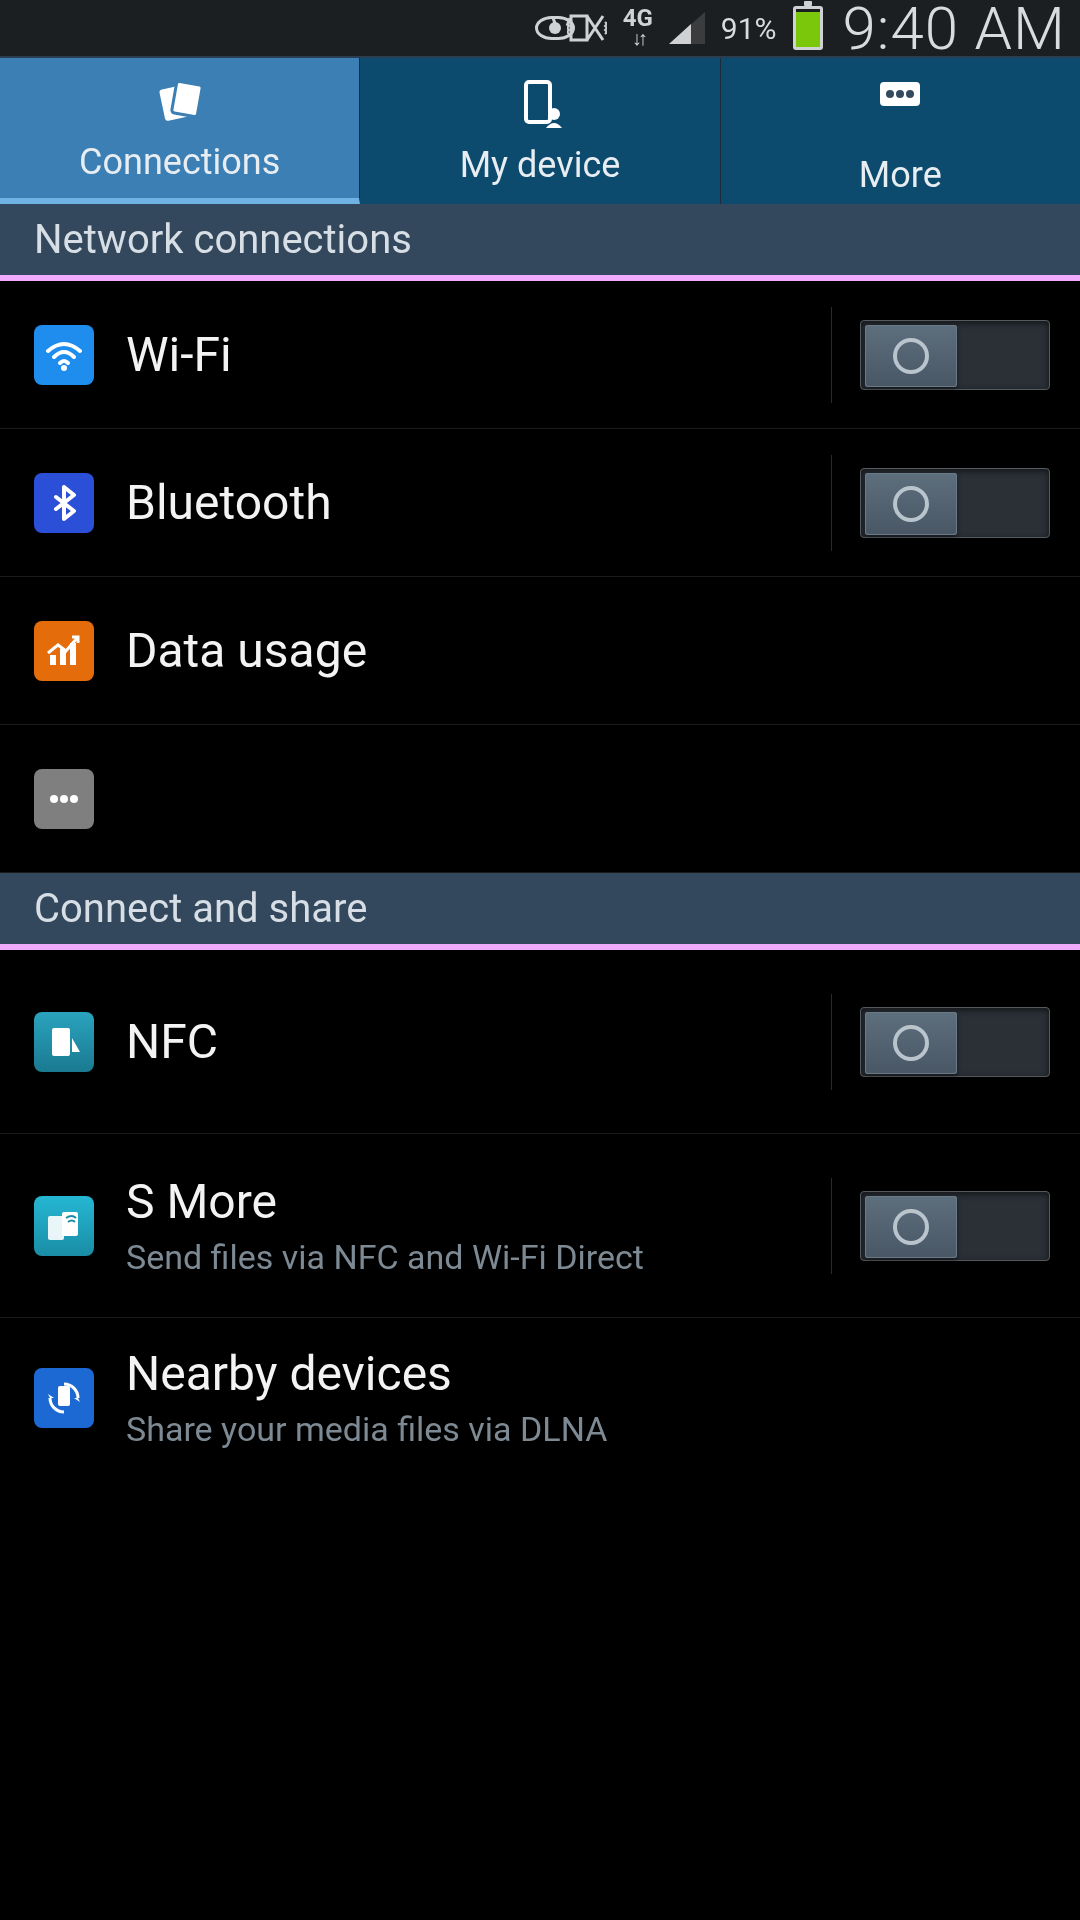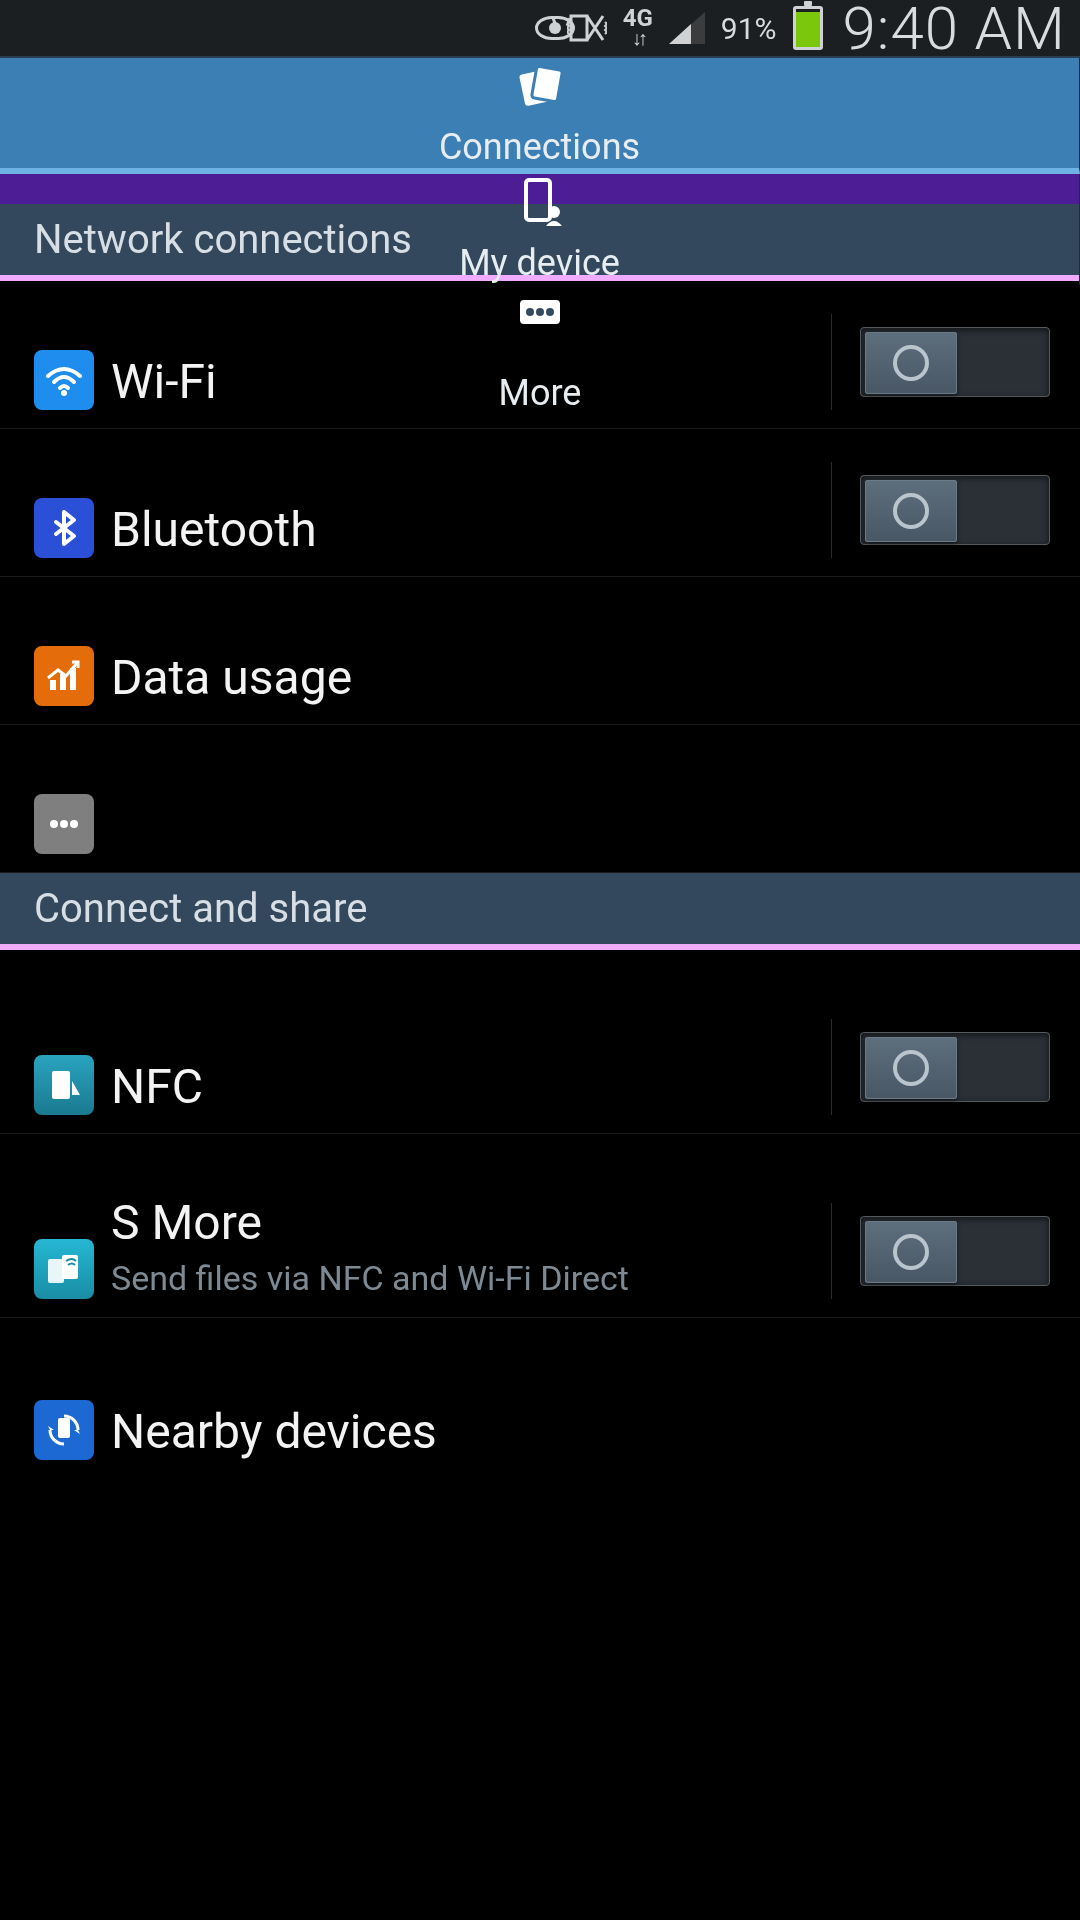--- a/index.html
+++ b/index.html
@@ -58,23 +58,22 @@
   }
   .icon-battery::before {
     content: ""; position: absolute; top: -8px; left: 8px; width: 8px; height: 5px;
     background: #cfd1d2; border-radius: 1px;
   }
   .icon-battery .fill { width: 100%; height: 91%; background: #7ac70c; }
   
   .tabs {
     display: flex;
     height: 148px;
-    background: #4c1d95;
+    background: #0c4a6e;
     border-top: 2px solid #2b3e51;
-    flex-direction: column;
   }
   .tab {
     flex: 1;
     display: flex;
     flex-direction: column;
     align-items: center;
     justify-content: center;
     gap: 12px;
     border-right: 1px solid #1e2c3a;
     color: #e8edf1;
@@ -88,25 +87,25 @@
   .section-header {
     background: #33485c;
     color: #d7dee5;
     font-size: 40px;
     padding: 12px 34px;
     border-bottom: 6px solid #f0abfc;
   }
   
   .row {
     display: flex;
-    align-items: flex-end;
+    align-items: center;
     min-height: 148px;
     border-bottom: 1px solid #1a1a1a;
     padding: 18px 30px 18px 34px;
-    gap: 17px;
+    gap: 32px;
     background: #000;
   }
   .row .icon-box {
     width: 60px; height: 60px; border-radius: 8px;
     display: flex; align-items: center; justify-content: center;
     flex: 0 0 60px;
   }
   .row .label-col { flex: 1; display: flex; flex-direction: column; gap: 6px; }
   .row .title { font-size: 48px; color: #f3f3f3; font-weight: 400; }
   .row .subtitle { font-size: 34px; color: #7d8a94; line-height: 1.25; }
@@ -319,14 +318,15 @@
     <svg viewBox="0 0 40 40">
         <rect x="14" y="8" width="12" height="20" rx="2" fill="#fff"></rect>
         <path d="M6 20 A14 14 0 0 0 20 34" fill="none" stroke="#fff" stroke-width="3"></path>
         <path d="M34 20 A14 14 0 0 0 20 6" fill="none" stroke="#fff" stroke-width="3"></path>
         <path d="M6 20 L4 16 L10 20 Z" fill="#fff"></path>
         <path d="M34 20 L36 24 L30 20 Z" fill="#fff"></path>
       </svg>
   </div>
   <div class="label-col">
     <span class="title">Nearby devices</span>
+    <span class="subtitle">Share your media files via DLNA</span>
   </div>
 </div>
 
 </body></html>

